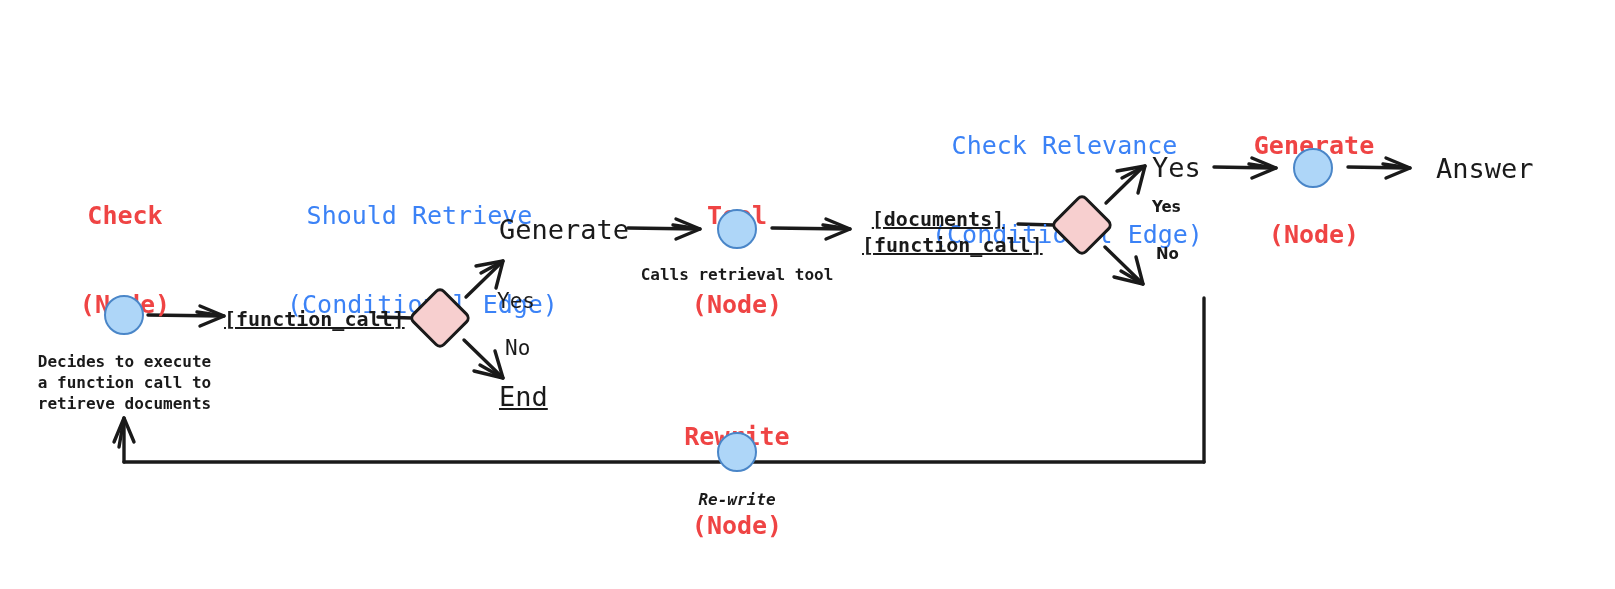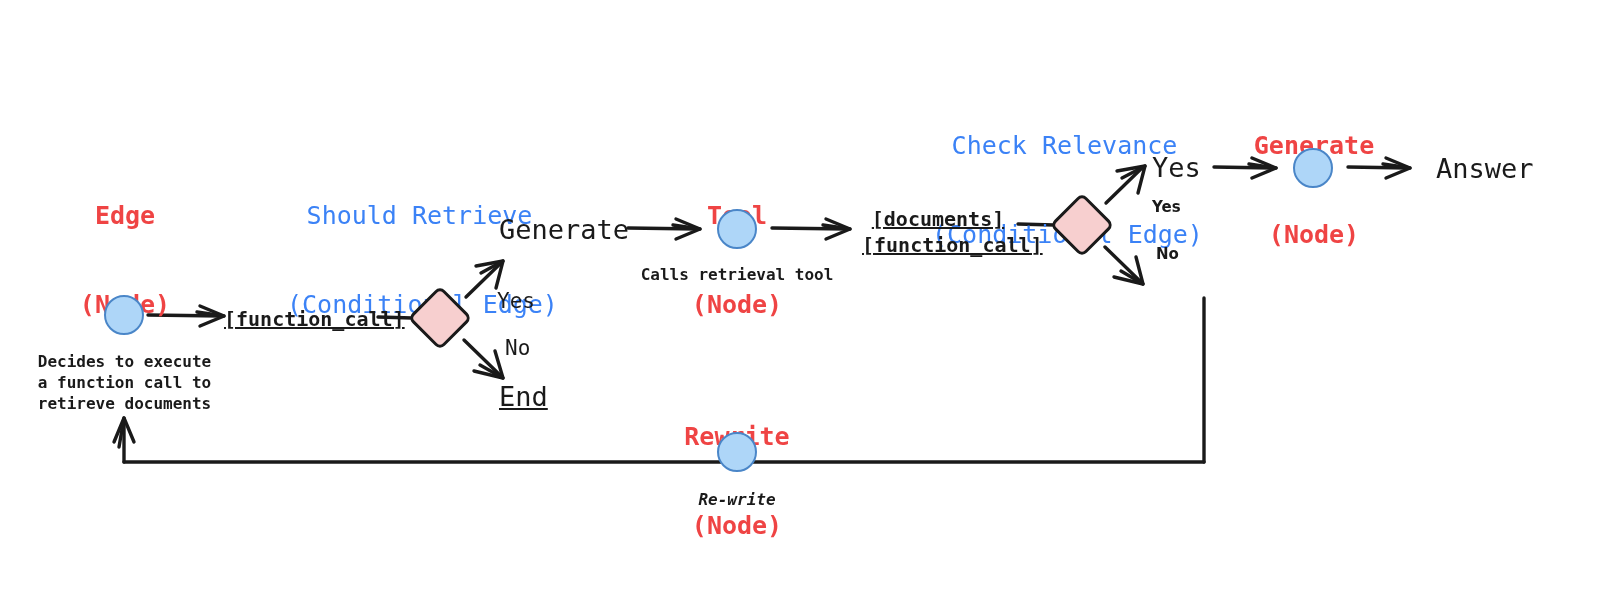--- a/index.html
+++ b/index.html
@@ -163,21 +163,21 @@
         <path d="M1204 462 L 124 462"></path>
         <path d="M124 462 L 124 420"></path>
         <path d="M114 442 L 124 418 L 134 442"></path>
         <path d="M119 447 L 124 418"></path>
       </g>
 
     </g>
   </svg>
 
   <div class="lbl node-title" style="left:54px; top:142px; width:142px;">
-    <div>Edge</div>
+    <div>Check</div>
     <div>(Node)</div>
   </div>
 
   <div class="lbl edge-title" style="left:287px; top:142px; width:265px;">
     <div>Should Retrieve</div>
     <div>(Conditional Edge)</div>
   </div>
 
   <div class="lbl node-title" style="left:666px; top:142px; width:142px;">
     <div>Tool</div>

